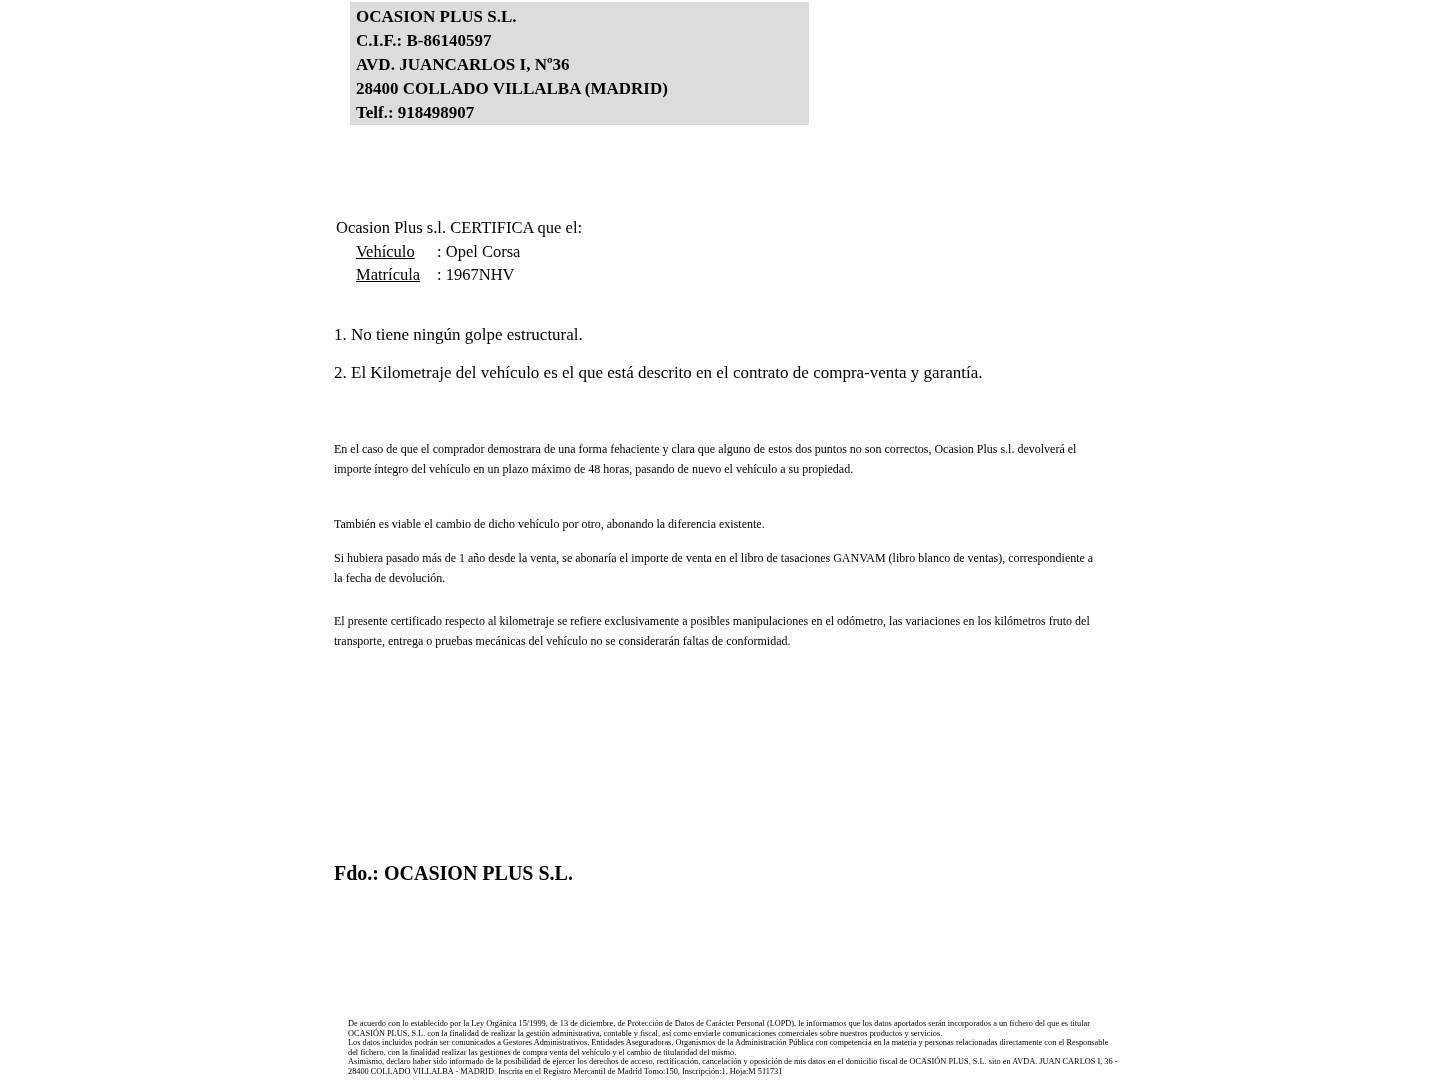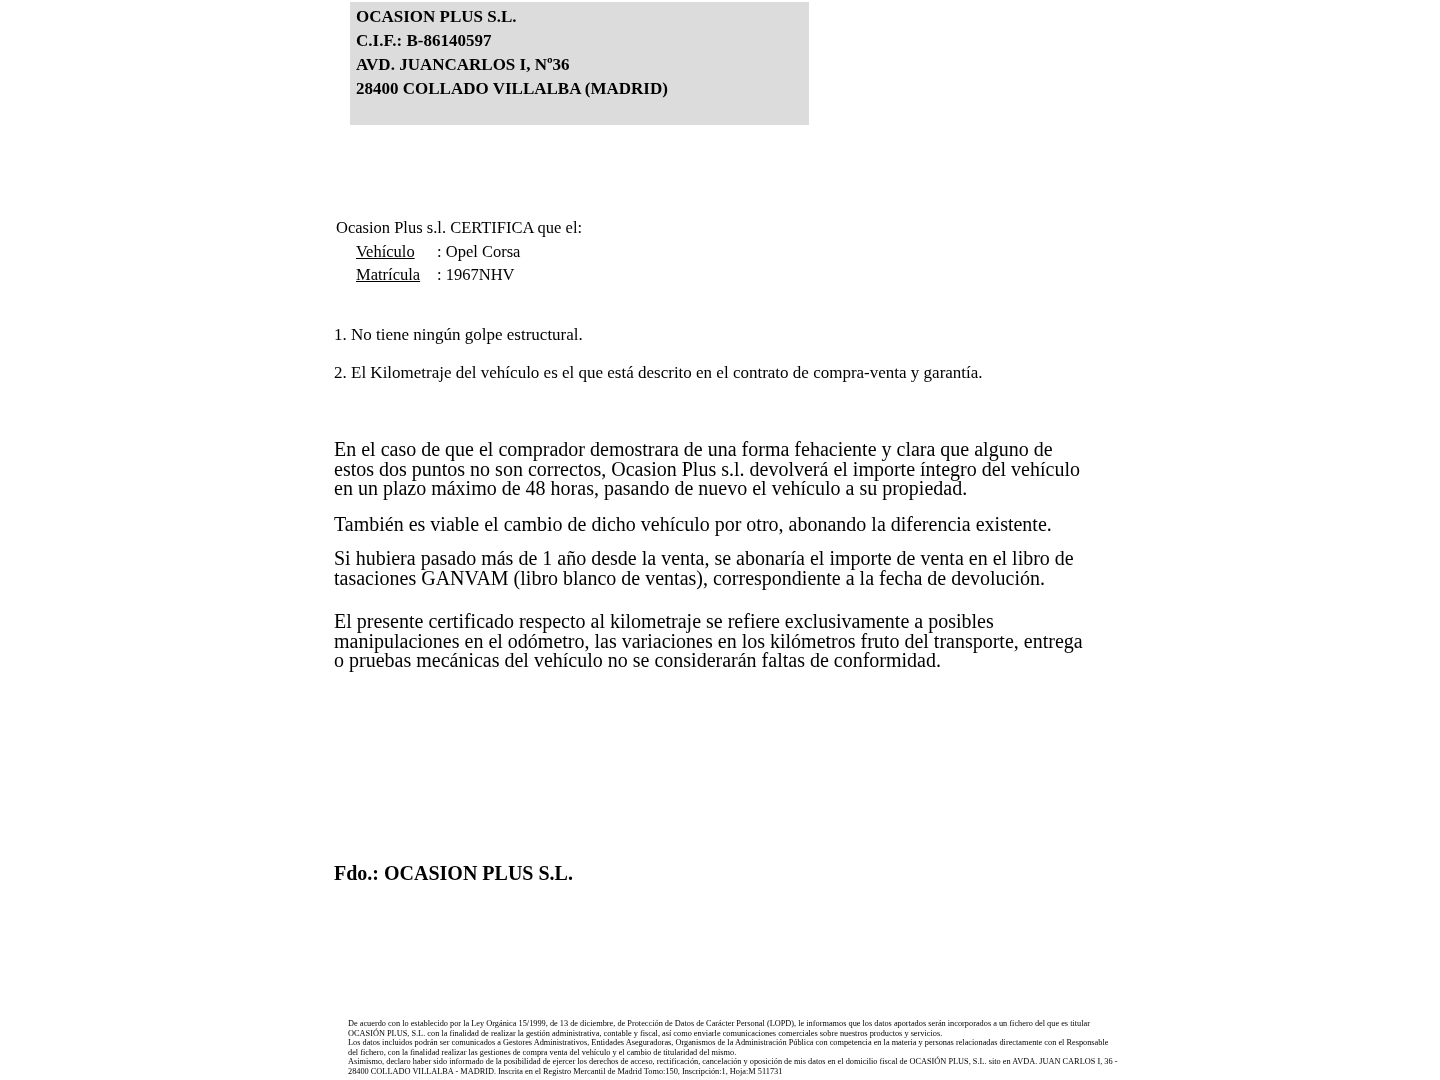--- a/index.html
+++ b/index.html
@@ -50,21 +50,21 @@
     position: absolute;
     left: 334px;
     width: 760px;
     font-size: 17px;
     line-height: 19.5px;
   }
   .para {
     position: absolute;
     left: 334px;
     width: 760px;
-    font-size: 20px;
+    font-size: 12px;
     line-height: 19.5px;
   }
   .signature {
     position: absolute;
     left: 334px;
     top: 862px;
     font-size: 20px;
     font-weight: bold;
   }
   .footer {
@@ -79,20 +79,21 @@
 </head>
 <body>
 
 <div class="page">
 
   <div class="header-box">
     <div class="hline">OCASION PLUS S.L.</div>
     <div class="hline">C.I.F.: B-86140597</div>
     <div class="hline">AVD. JUANCARLOS I, Nº36</div>
     <div class="hline">28400 COLLADO VILLALBA (MADRID)</div>
+    <div class="hline">Telf.: 918498907</div>
   </div>
 
 
   <div class="certify-block">
     <div>Ocasion Plus s.l. CERTIFICA que el:</div>
     <div class="kv-row"><span class="kv-label-wrap"><span class="u">Vehículo</span></span><span>: Opel Corsa</span></div>
     <div class="kv-row"><span class="kv-label-wrap"><span class="u">Matrícula</span></span><span>: 1967NHV</span></div>
   </div>
 
   <div class="point" style="top:325px">1. No tiene ningún golpe estructural.</div>

